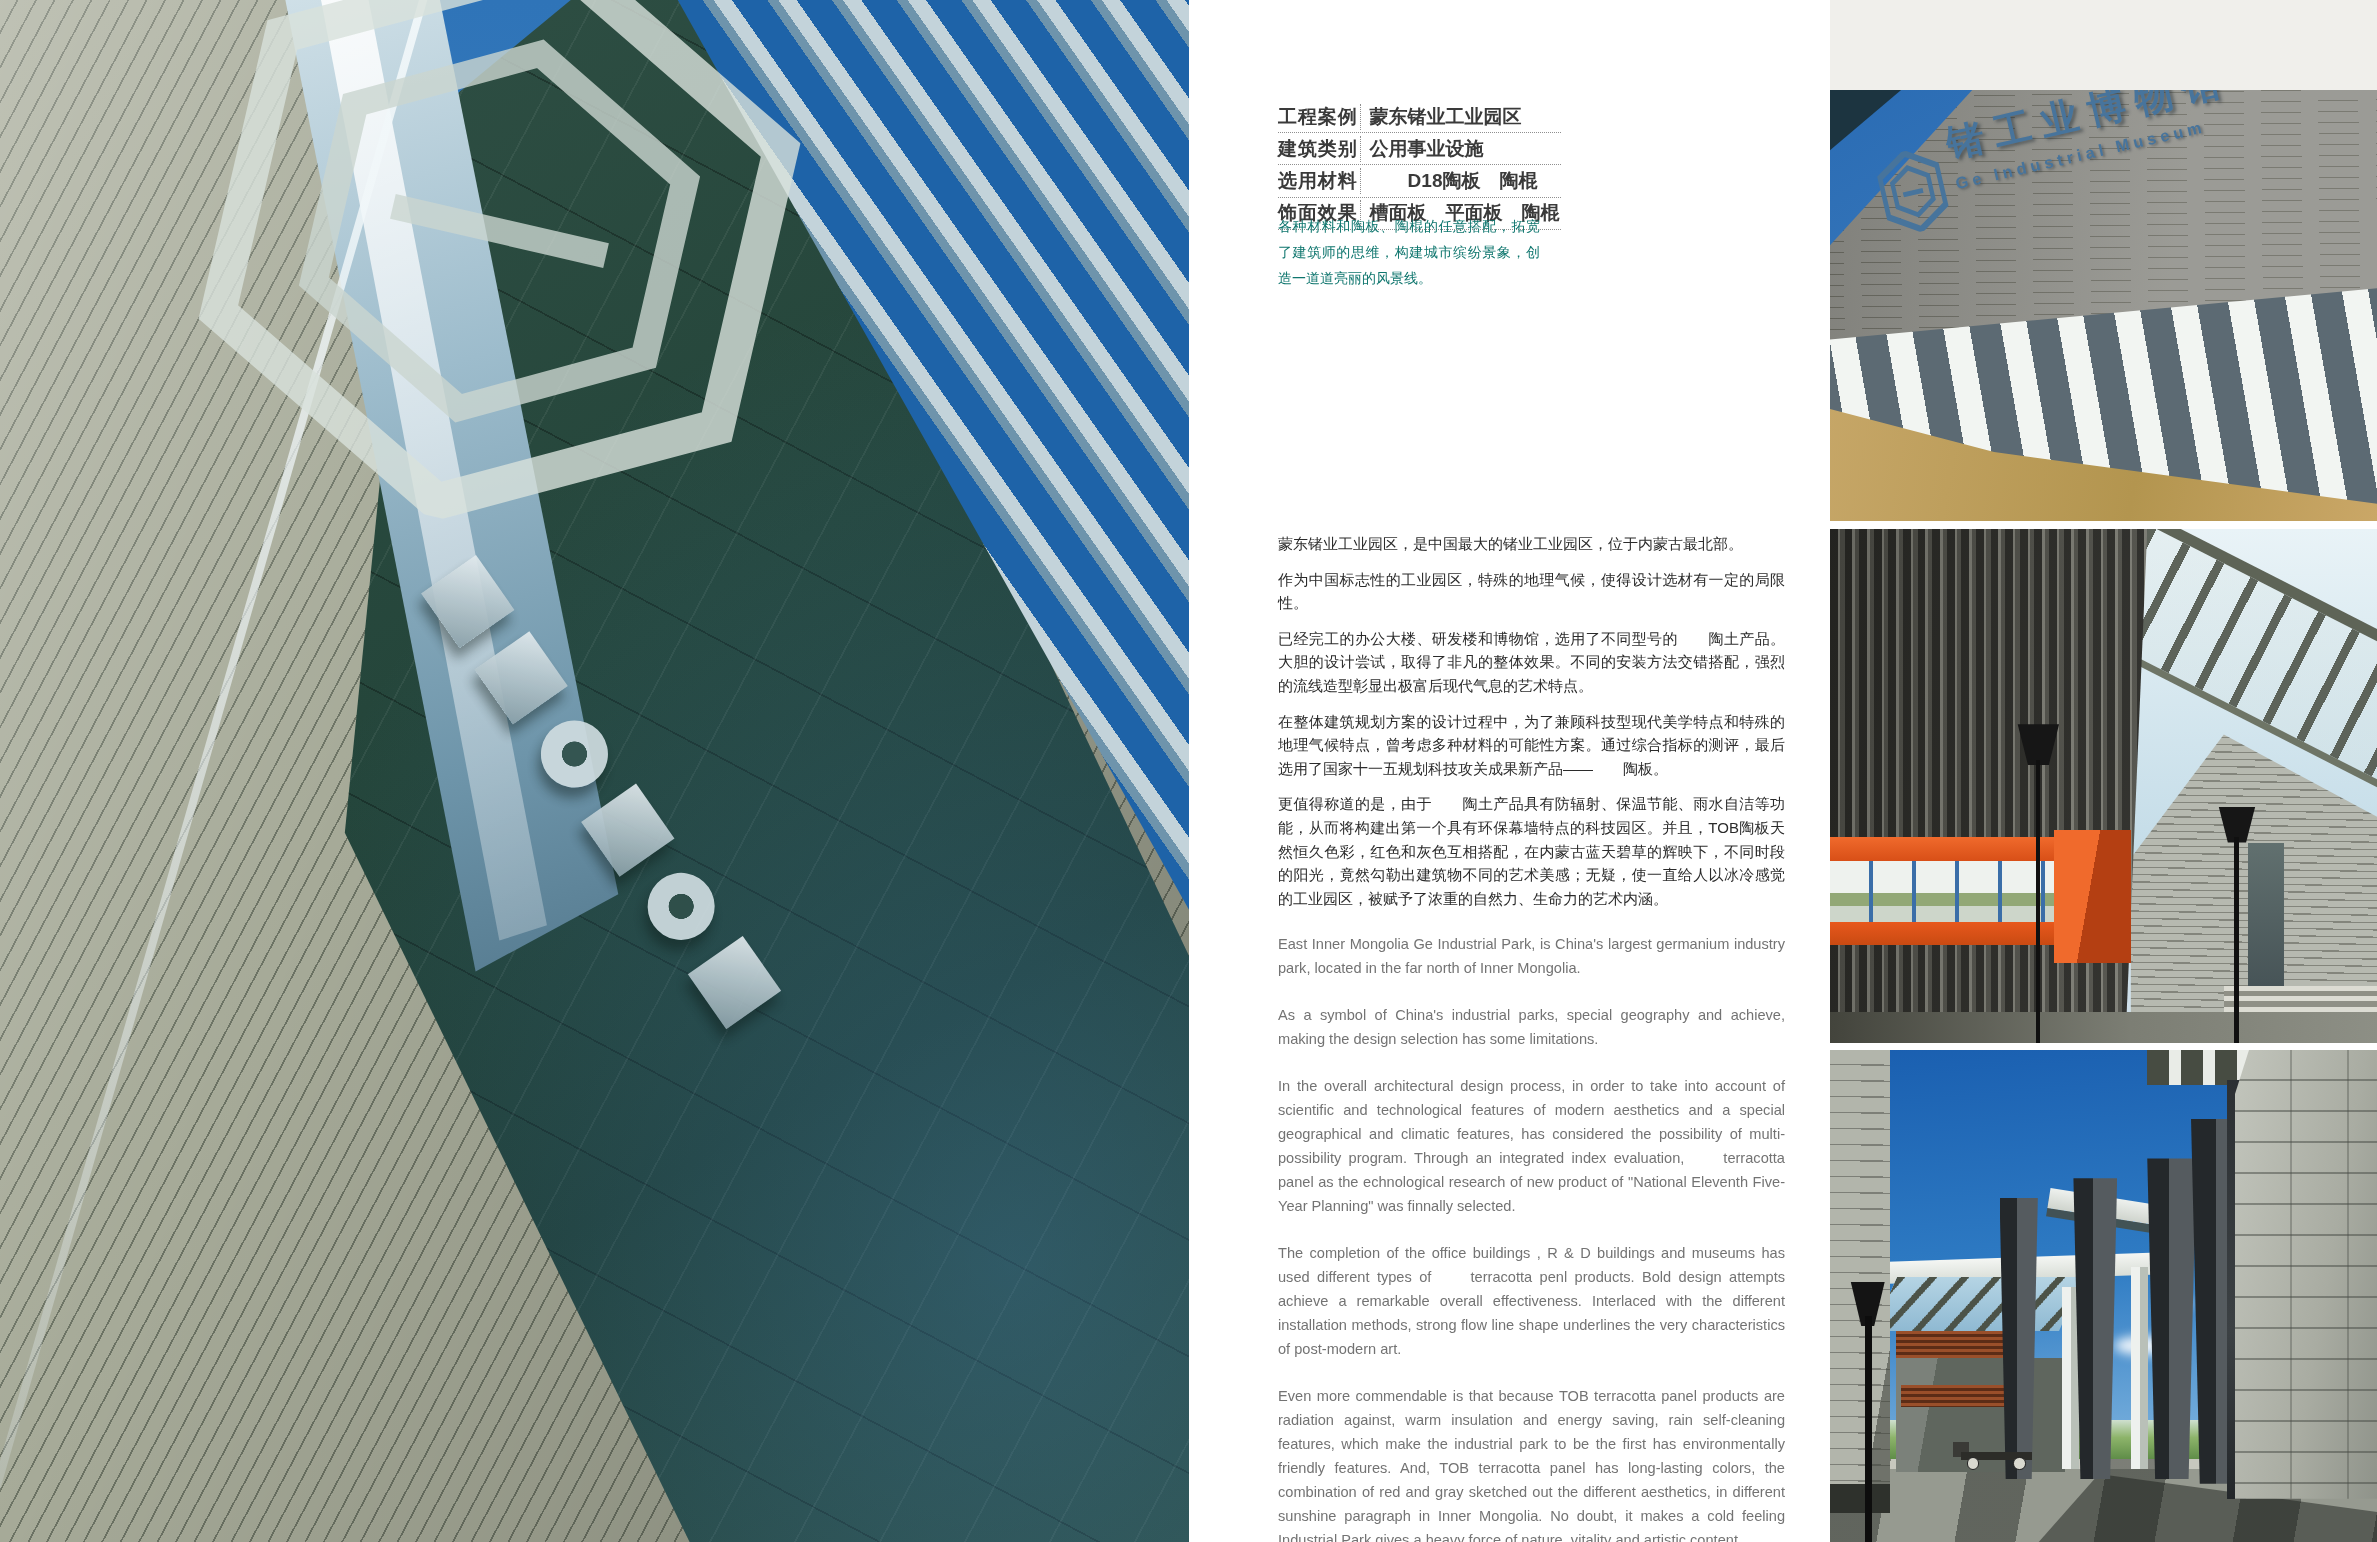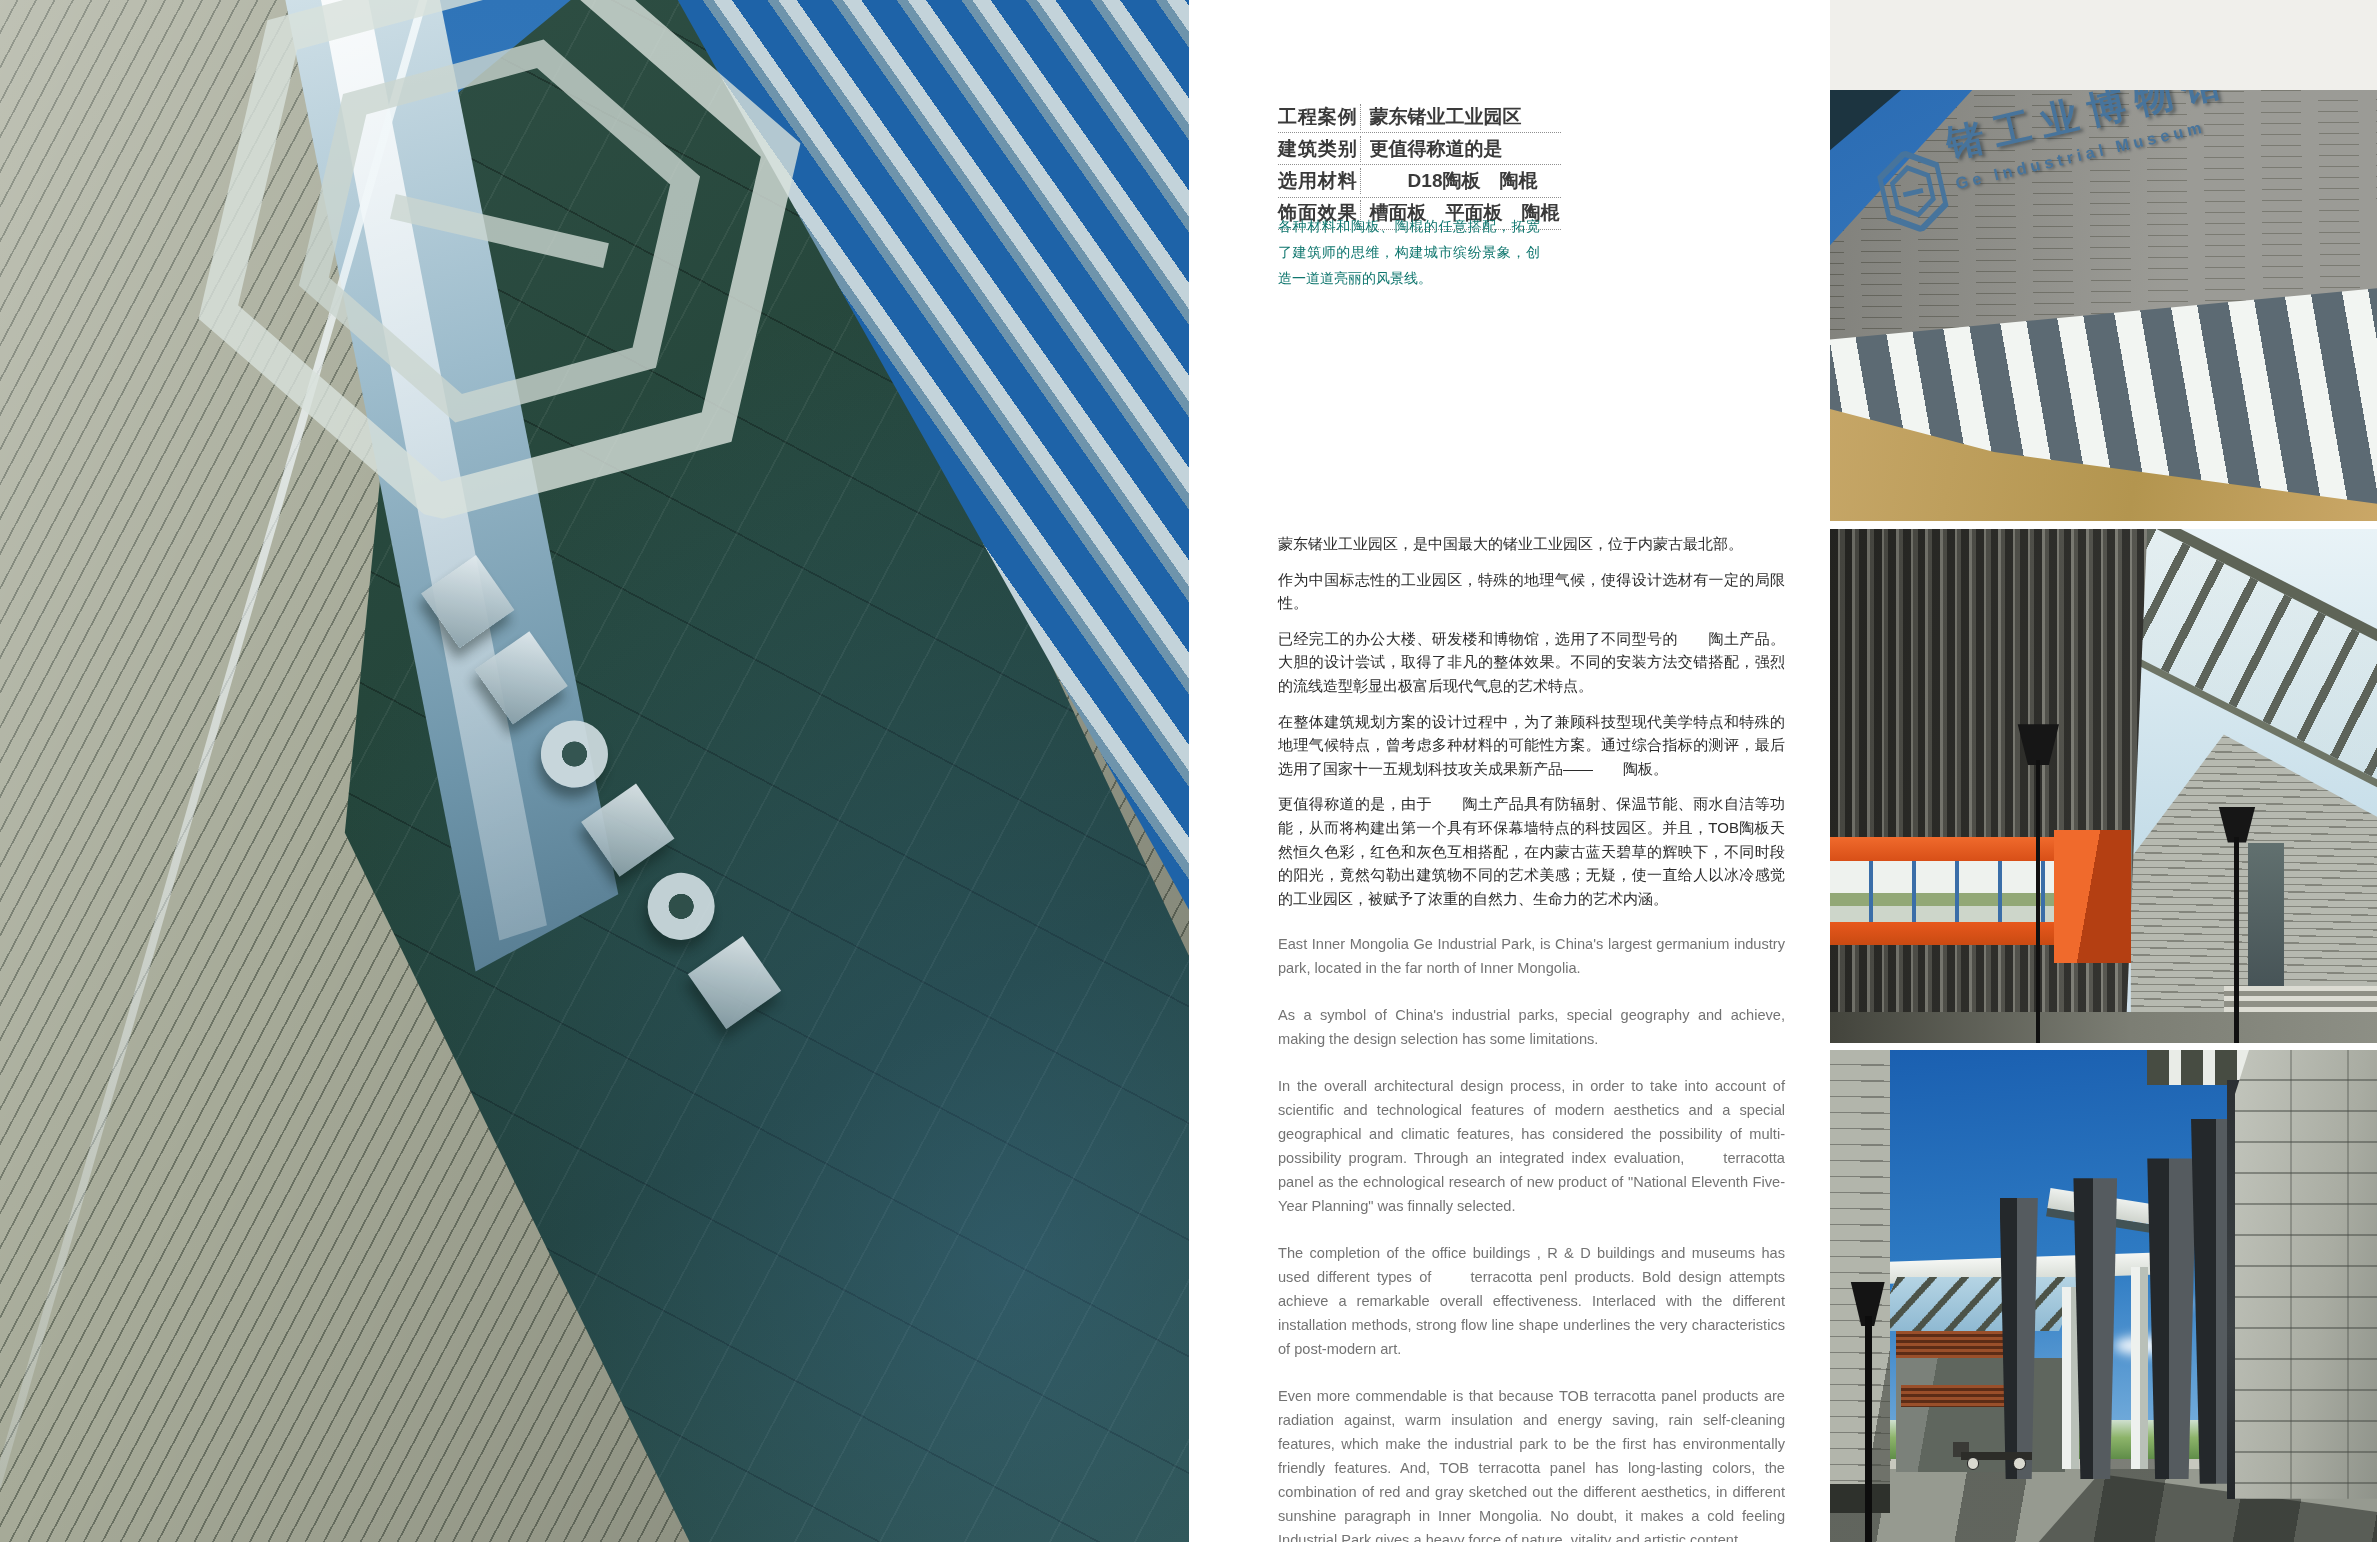--- a/index.html
+++ b/index.html
@@ -208,21 +208,21 @@
   </figure>
 
   <section class="abs page-center">
     <div class="content-col info-table">
       <div class="info-row">
         <span class="info-label">工程案例</span>
         <span class="info-value">蒙东锗业工业园区</span>
       </div>
       <div class="info-row">
         <span class="info-label">建筑类别</span>
-        <span class="info-value">更值得称道的是</span>
+        <span class="info-value">公用事业设施</span>
       </div>
       <div class="info-row">
         <span class="info-label">选用材料</span>
         <span class="info-value">　　D18陶板　陶棍</span>
       </div>
       <div class="info-row">
         <span class="info-label">饰面效果</span>
         <span class="info-value">槽面板　平面板　陶棍</span>
       </div>
     </div>

